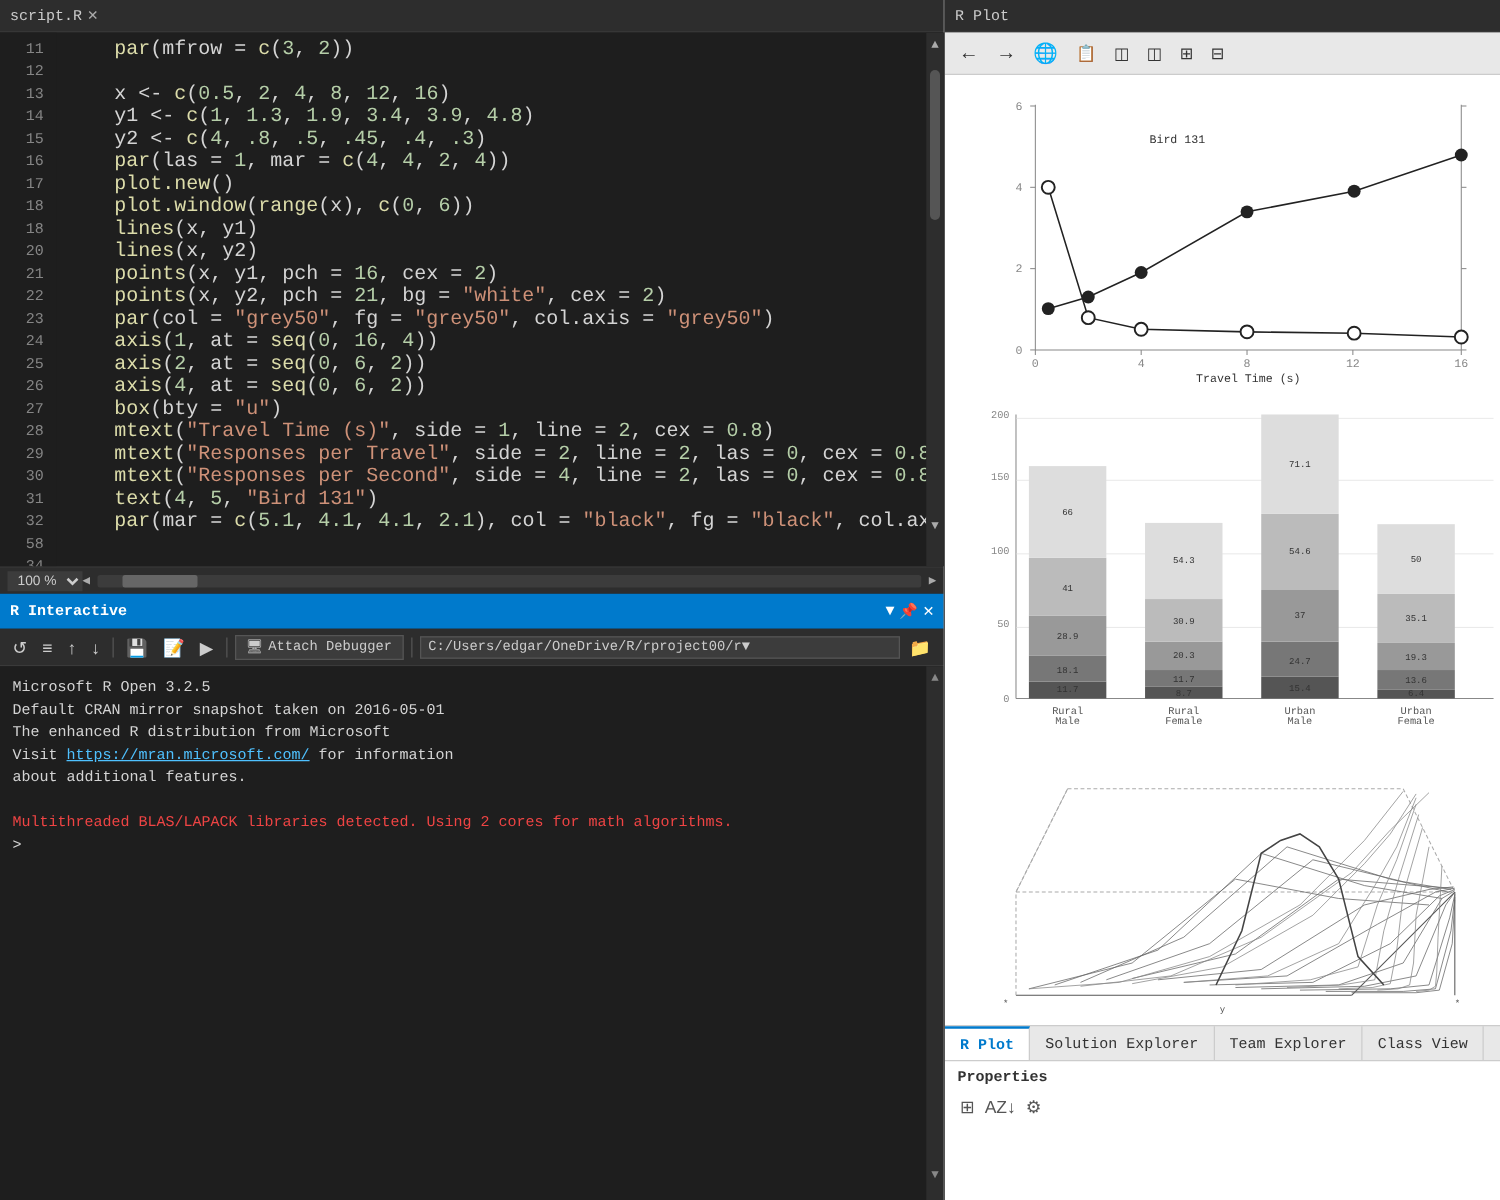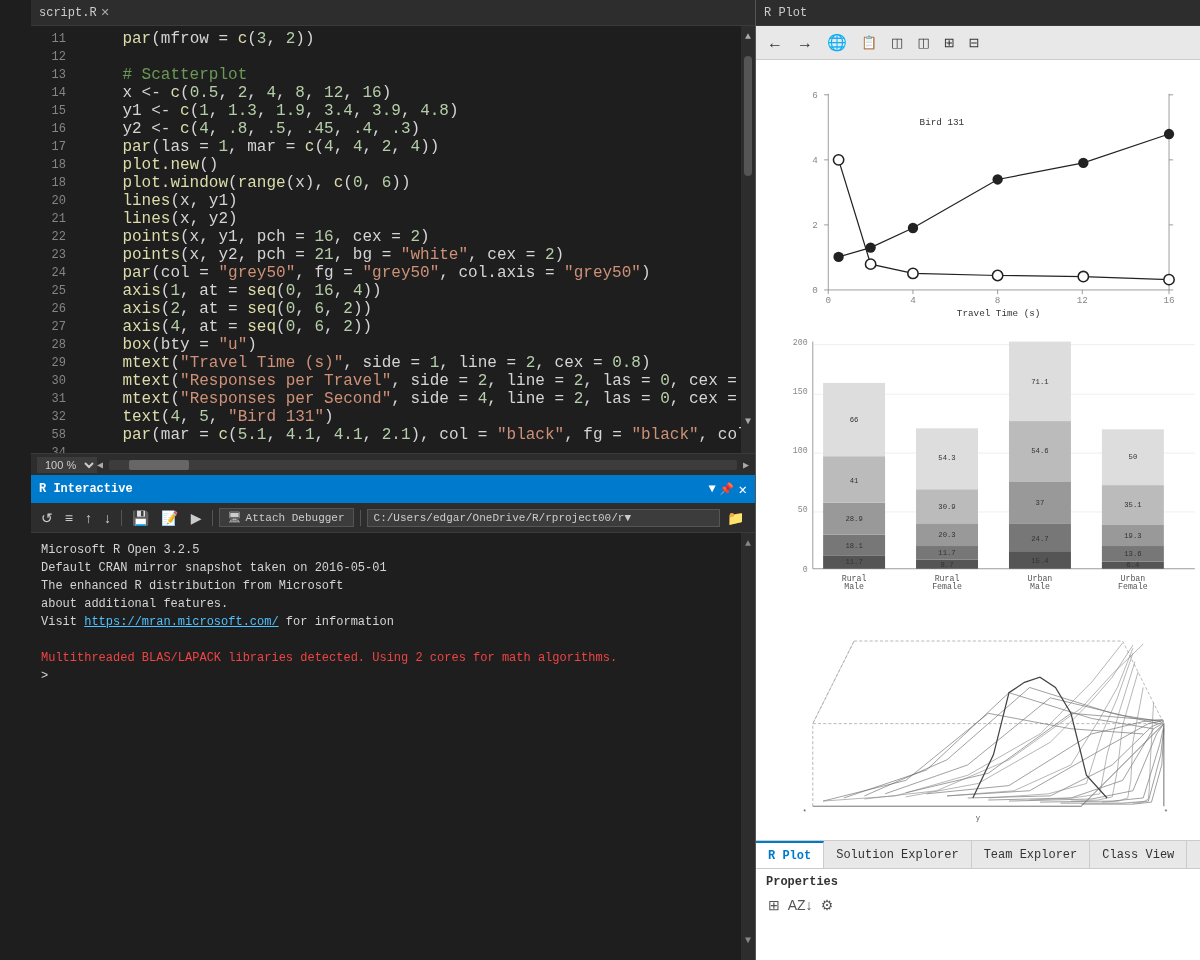--- a/index.html
+++ b/index.html
@@ -1,20 +1,20 @@
 <!DOCTYPE html>
 <html><head>
   <meta charset="utf-8">
   <style>
     * { margin: 0; padding: 0; box-sizing: border-box; }
     body { width: 1200px; height: 960px; overflow: hidden; background: #1e1e1e; font-family: 'Consolas', 'Courier New', monospace; }
 
     
     .main-container { display: flex; width: 1200px; height: 960px; }
-    .left-panel { width: 755px; height: 960px; display: flex; flex-direction: column; background: #1e1e1e; padding-left: 31px; }
+    .left-panel { width: 755px; height: 960px; display: flex; flex-direction: column; background: #1e1e1e; }
     .right-panel { width: 445px; height: 960px; display: flex; flex-direction: column; background: #f0f0f0; border-left: 1px solid #555; }
 
     
     .editor-titlebar {
       display: flex; align-items: center; background: #2d2d2d; height: 26px;
       padding: 0 8px; border-bottom: 1px solid #3a3a3a;
     }
     .editor-titlebar span { color: #ccc; font-size: 12px; }
     .editor-titlebar .title-btn { background: none; border: none; color: #aaa; cursor: pointer; font-size: 11px; margin-left: 4px; }
 
@@ -104,21 +104,21 @@
       height: 28px; background: #e8e8e8; display: flex; align-items: stretch;
       border-top: 1px solid #ccc; font-size: 12px;
     }
     .rplot-tab {
       padding: 0 12px; display: flex; align-items: center; cursor: pointer;
       color: #333; border-right: 1px solid #ccc; white-space: nowrap;
     }
     .rplot-tab.active { background: white; color: #007acc; font-weight: bold; border-top: 2px solid #007acc; }
 
     
-    .properties-panel { height: 92px; background: white; border-top: 1px solid #ccc; padding: 6px 10px; }
+    .properties-panel { height: 112px; background: white; border-top: 1px solid #ccc; padding: 6px 10px; }
     .properties-title { font-size: 12px; color: #333; font-weight: bold; margin-bottom: 6px; }
     .properties-toolbar { display: flex; gap: 4px; }
     .prop-btn { background: none; border: none; cursor: pointer; font-size: 14px; color: #555; padding: 2px; }
 
     
     .plot-svg { width: 100%; height: 100%; }
 
   </style>
 </head>
 <body>
@@ -156,21 +156,20 @@
         <div>30</div>
         <div>31</div>
         <div>32</div>
         <div>58</div>
         <div>34</div>
 
       </div>
       <div class="code-content">
         <div class="code-line">    <span class="fn">par</span>(mfrow = <span class="fn">c</span>(<span class="num">3</span>, <span class="num">2</span>))</div>
         <div class="code-line">&nbsp;</div>
-        <div class="code-line">    <span class="cm"># Scatterplot</span></div>
         <div class="code-line">    x <span class="op">&lt;-</span> <span class="fn">c</span>(<span class="num">0.5</span>, <span class="num">2</span>, <span class="num">4</span>, <span class="num">8</span>, <span class="num">12</span>, <span class="num">16</span>)</div>
         <div class="code-line">    y1 <span class="op">&lt;-</span> <span class="fn">c</span>(<span class="num">1</span>, <span class="num">1.3</span>, <span class="num">1.9</span>, <span class="num">3.4</span>, <span class="num">3.9</span>, <span class="num">4.8</span>)</div>
         <div class="code-line">    y2 <span class="op">&lt;-</span> <span class="fn">c</span>(<span class="num">4</span>, <span class="num">.8</span>, <span class="num">.5</span>, <span class="num">.45</span>, <span class="num">.4</span>, <span class="num">.3</span>)</div>
         <div class="code-line">    <span class="fn">par</span>(las = <span class="num">1</span>, mar = <span class="fn">c</span>(<span class="num">4</span>, <span class="num">4</span>, <span class="num">2</span>, <span class="num">4</span>))</div>
         <div class="code-line">    <span class="fn">plot.new</span>()</div>
         <div class="code-line">    <span class="fn">plot.window</span>(<span class="fn">range</span>(x), <span class="fn">c</span>(<span class="num">0</span>, <span class="num">6</span>))</div>
         <div class="code-line">    <span class="fn">lines</span>(x, y1)</div>
         <div class="code-line">    <span class="fn">lines</span>(x, y2)</div>
         <div class="code-line">    <span class="fn">points</span>(x, y1, pch = <span class="num">16</span>, cex = <span class="num">2</span>)</div>
         <div class="code-line">    <span class="fn">points</span>(x, y2, pch = <span class="num">21</span>, bg = <span class="str">"white"</span>, cex = <span class="num">2</span>)</div>
@@ -234,22 +233,22 @@
         <span>▼</span>
       </div>
       <button class="ri-tool-btn" title="Open folder">📁</button>
     </div>
 
     <div style="display:flex; flex:1; overflow:hidden;">
       <div class="r-console">
         <div class="console-text">Microsoft R Open 3.2.5</div>
         <div class="console-text">Default CRAN mirror snapshot taken on 2016-05-01</div>
         <div class="console-text">The enhanced R distribution from Microsoft</div>
+        <div class="console-text">Visit <span class="console-link">https://mran.microsoft.com/</span> for information</div>
         <div class="console-text">about additional features.</div>
-        <div class="console-text">Visit <span class="console-link">https://mran.microsoft.com/</span> for information</div>
         <div class="console-text">&nbsp;</div>
         <div class="console-error">Multithreaded BLAS/LAPACK libraries detected. Using 2 cores for math algorithms.</div>
         <div class="console-prompt">&gt; </div>
       </div>
       <div style="width:14px; background:#2d2d2d;">
         <div style="height:20px; display:flex; align-items:center; justify-content:center; color:#888; font-size:10px;">▲</div>
         <div style="height:20px; position:absolute; bottom:10px; width:14px; display:flex; align-items:center; justify-content:center; color:#888; font-size:10px;">▼</div>
       </div>
     </div>
   </div>

